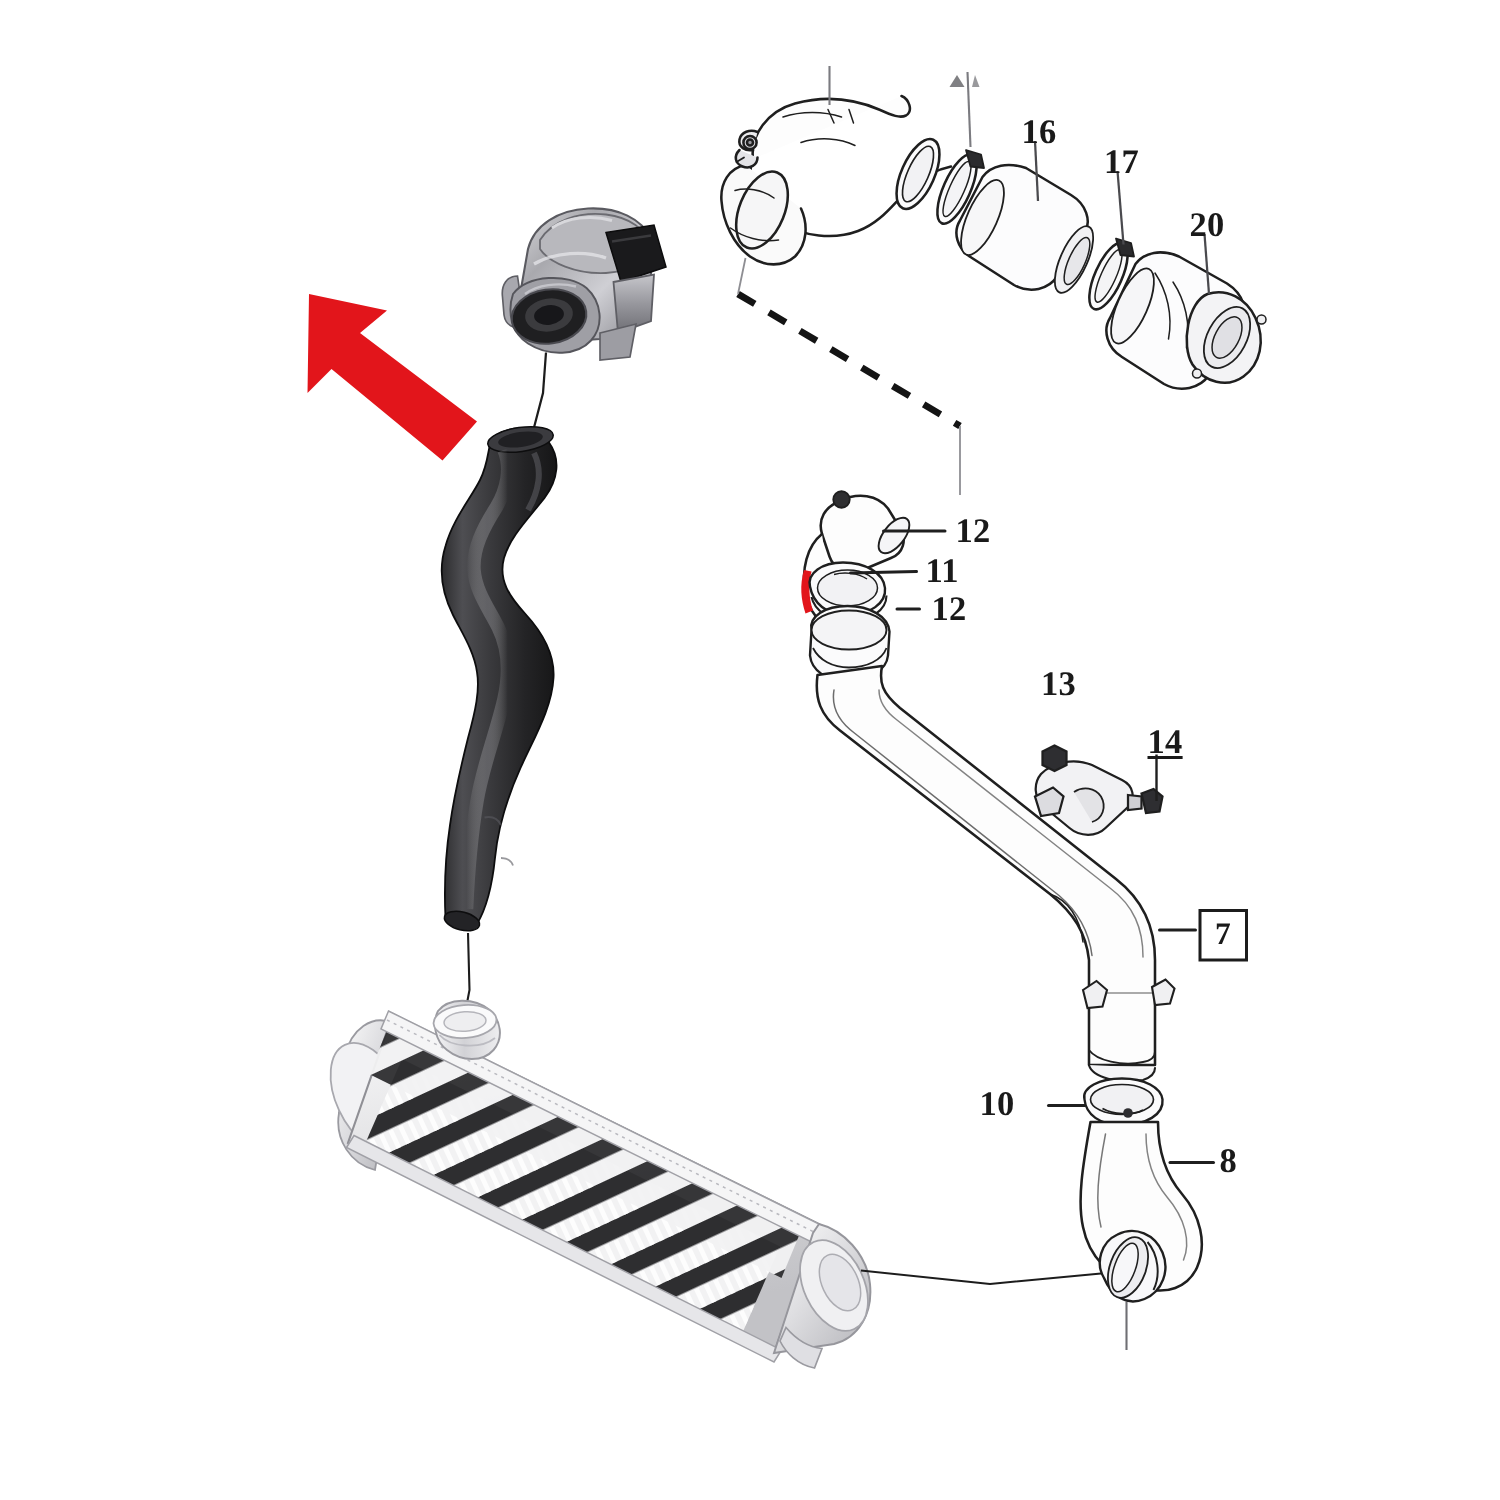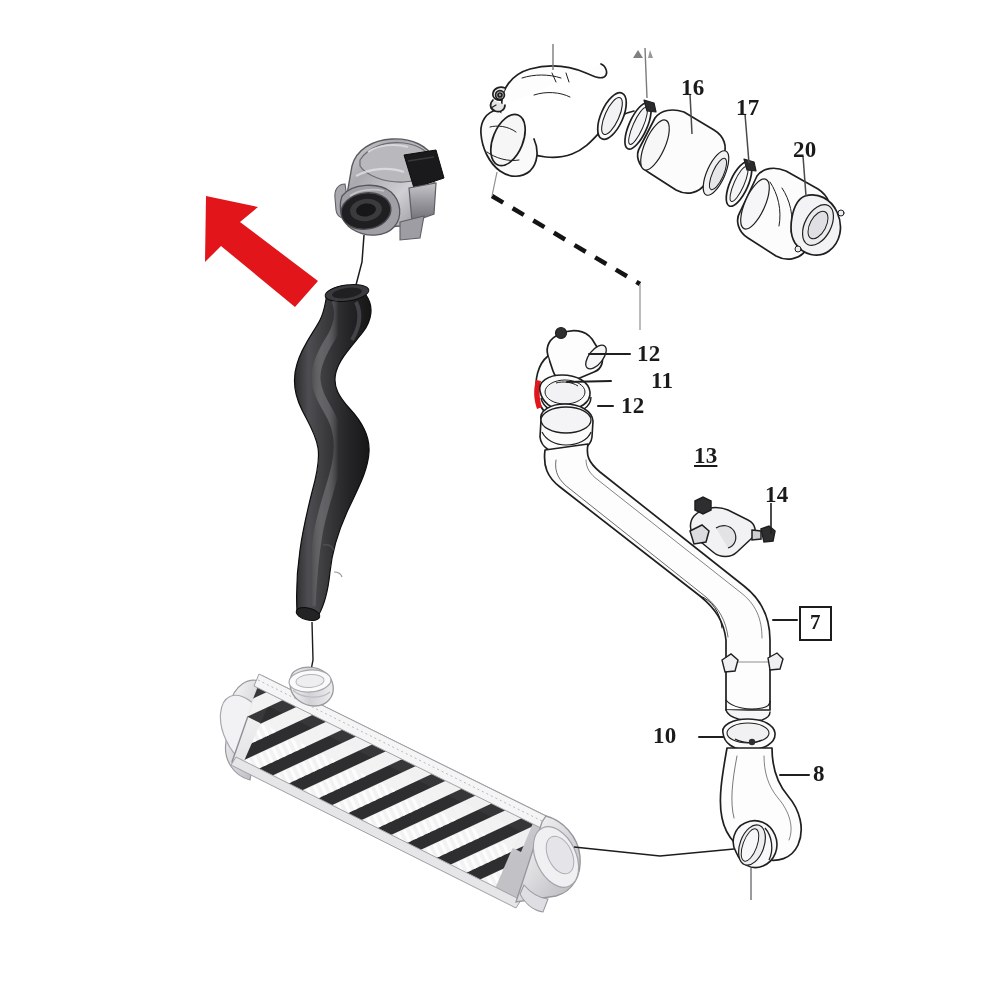--- a/index.html
+++ b/index.html
@@ -446,21 +446,21 @@
                L221,246
                L205,262
                Z" fill="#e2151b"></path>
     </g>
   </svg>
 
   <div class="callout" style="left:681px; top:76px;">16</div>
   <div class="callout" style="left:736px; top:96px;">17</div>
   <div class="callout" style="left:793px; top:138px;">20</div>
   <div class="callout" style="left:637px; top:342px;">12</div>
-  <div class="callout" style="left:651px; top:369px;">11</div>
+  <div class="callout" style="left:617px; top:369px;">11</div>
   <div class="callout" style="left:621px; top:394px;">12</div>
-  <div class="callout" style="left:694px; top:444px;text-decoration:underline;">13</div>
-  <div class="callout" style="left:765px; top:483px;">14</div>
+  <div class="callout" style="left:694px; top:444px;">13</div>
+  <div class="callout" style="left:765px; top:483px;text-decoration:underline;">14</div>
   <div class="callout boxed" style="left:799px; top:606px;">7</div>
   <div class="callout" style="left:653px; top:724px;">10</div>
   <div class="callout" style="left:813px; top:762px;">8</div>
 
 </div>
 
 </body></html>

